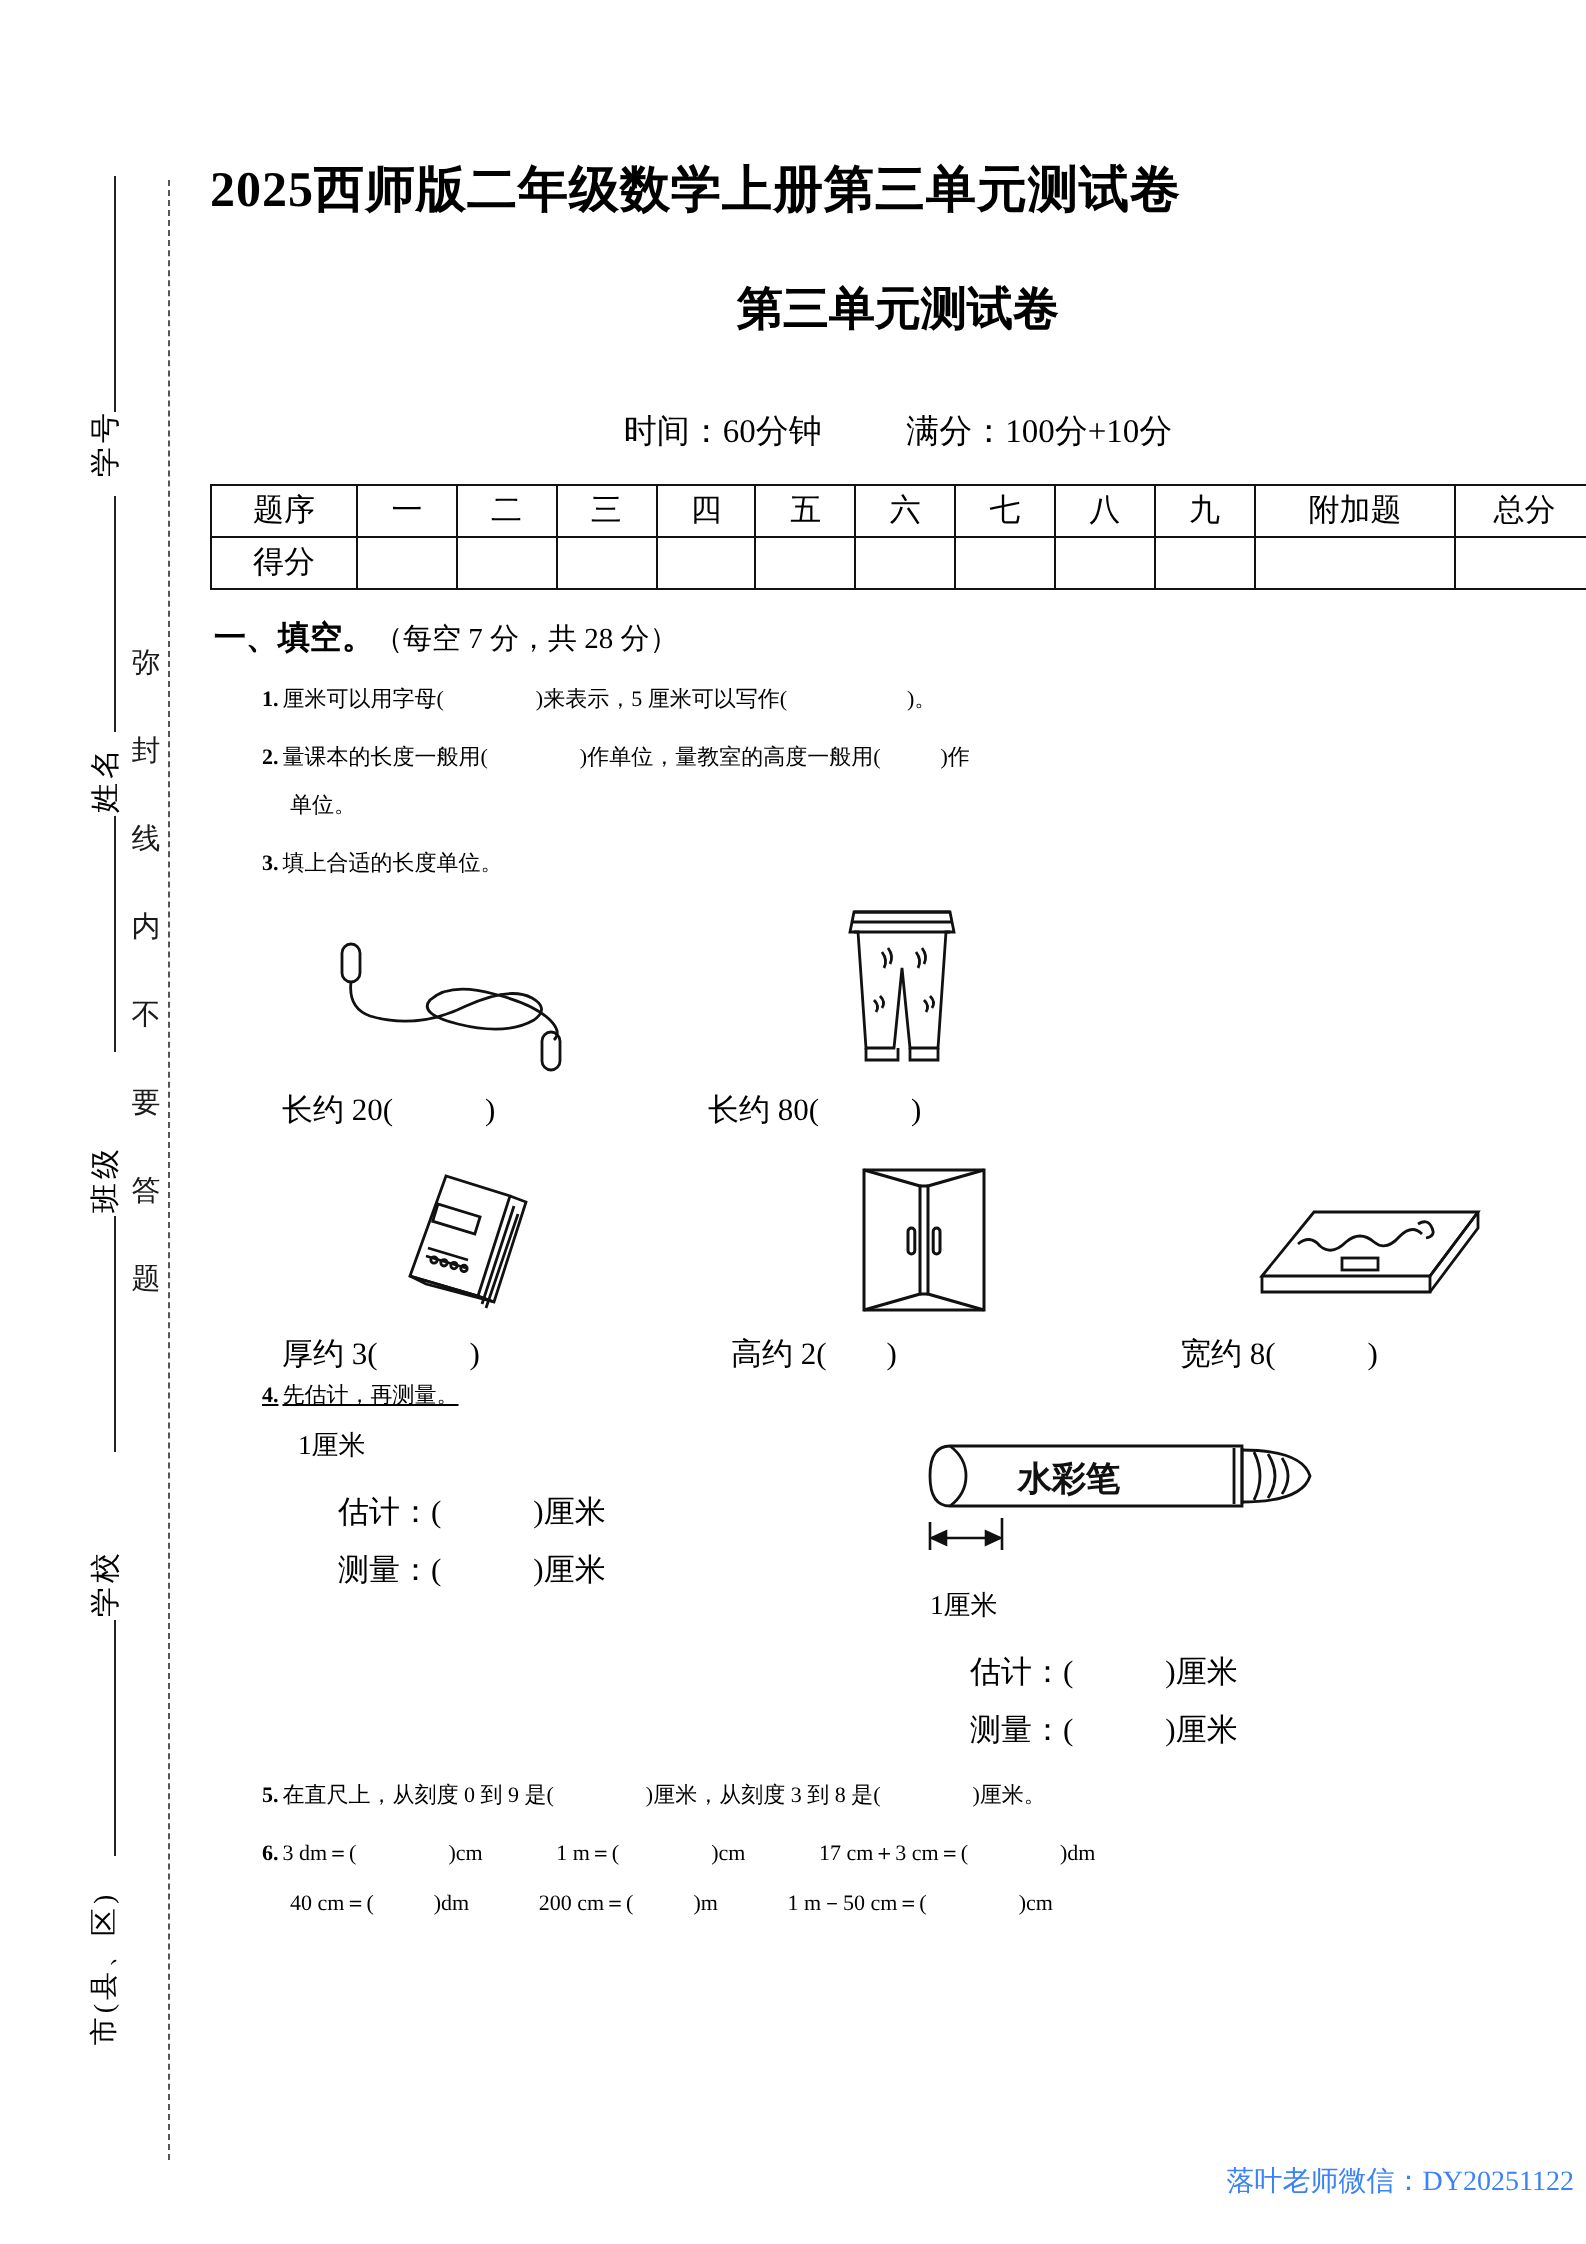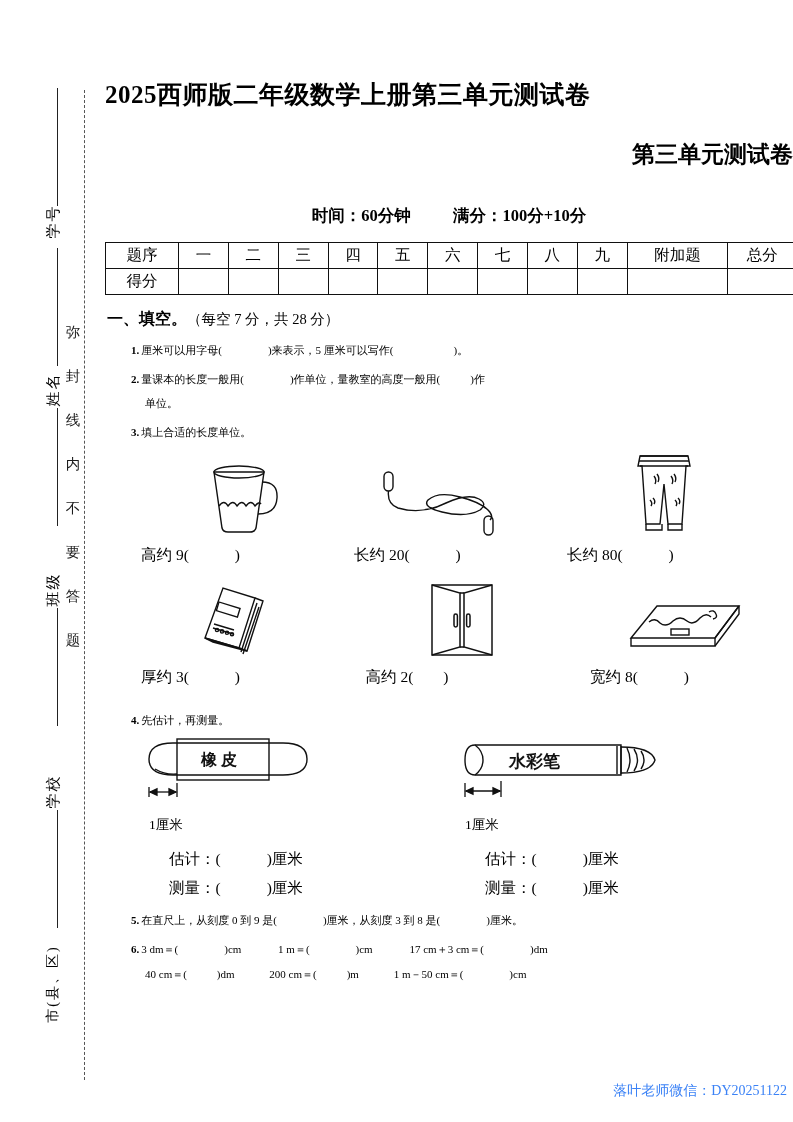--- a/index.html
+++ b/index.html
@@ -77,29 +77,29 @@
 
   .title-main {
     text-align: left;
     font-size: 25px;
     font-weight: bold;
     letter-spacing: 0.5px;
     margin-top: 78px;
     font-family: "Liberation Serif", "DejaVu Serif", serif;
   }
   .title-sub {
-    text-align: right;
+    text-align: center;
     font-size: 23px;
     font-weight: bold;
     margin-top: 28px;
   }
   .exam-meta {
     text-align: center;
     font-size: 16.5px;
-    font-weight: bold;
+    font-weight: normal;
     margin-top: 35px;
   }
   .exam-meta .gap { display: inline-block; width: 34px; }
 
   
   table.score-table {
     border-collapse: collapse;
     margin: 15px auto 0 auto;
     width: 692px;
     table-layout: fixed;
@@ -292,35 +292,20 @@
     <span class="num">2.</span><span>量课本的长度一般用(</span><span class="blank-md"></span><span>)作单位，量教室的高度一般用(</span><span class="blank-sm"></span><span>)作</span>
     <div class="q-cont" style="padding-left:14px;margin-top:8px;">单位。</div>
   </div>
 
   <div class="q">
     <span class="num">3.</span><span>填上合适的长度单位。</span>
   </div>
 
   <div class="pic-row">
 
-    <div class="pic-cell">
-      <div class="pic-art">
-        <svg width="92" height="80" viewBox="0 0 92 80">
-          <g fill="none" stroke="#111" stroke-width="1.4">
-            <path d="M22 16 L30 72 Q31 76 36 76 L58 76 Q63 76 64 72 L72 16 Z"></path>
-            <ellipse cx="47" cy="16" rx="25" ry="6"></ellipse>
-            <path d="M70 26 Q86 26 85 42 Q84 58 66 58"></path>
-            <path d="M27 50 q5 -7 9 0 q5 -7 9 0 q5 -7 9 0 q5 -7 9 0 q4 -5 6 -2"></path>
-          </g>
-        </svg>
-      </div>
-      <div class="pic-caption">
-        <span>高约 9(</span><span class="blank-md"></span><span>)</span>
-      </div>
-    </div>
 
     <div class="pic-cell">
       <div class="pic-art">
         <svg width="150" height="80" viewBox="0 0 150 80">
           <g fill="none" stroke="#111" stroke-width="1.4">
             <rect x="8" y="16" width="9" height="19" rx="4.5"></rect>
             <path d="M12.5 35 Q11 48 22 52 Q46 59 70 47 Q92 37 103 43 Q112 48 104 54 Q90 62 66 56 Q46 51 52 44 Q62 35 84 41 Q104 46 112 54 Q118 60 114 64"></path>
             <rect x="108" y="60" width="9" height="19" rx="4.5"></rect>
           </g>
         </svg>
@@ -404,43 +389,27 @@
             <path d="M82 16 q5 -3 7 2 q2 4 -3 5"></path>
           </g>
         </svg>
       </div>
       <div class="pic-caption">
         <span>宽约 8(</span><span class="blank-md"></span><span>)</span>
       </div>
     </div>
   </div>
 
-  <div class="q" style="margin-top:24px;">
+  <div class="q" style="margin-top:2px;text-decoration:underline;">
     <span class="num">4.</span><span>先估计，再测量。</span>
   </div>
 
   <div class="measure-row">
 
     <div class="measure-cell">
-      <div class="measure-art">
-        <svg width="210" height="66" viewBox="0 0 210 66">
-          <g fill="none" stroke="#111" stroke-width="1.4">
-            <path d="M42 8 L152 8 Q176 8 176 24 Q176 40 152 40 L42 40 Q18 40 18 24 Q18 8 42 8 Z"></path>
-            <rect x="46" y="4" width="92" height="41"></rect>
-            <path d="M24 34 Q34 40 46 39"></path>
-            <text x="70" y="30" font-family="'Liberation Serif',serif" font-size="16" font-weight="bold" fill="#111" stroke="none">橡 皮</text>
-          </g>
-          <g stroke="#111" stroke-width="1.3" fill="none">
-            <path d="M18 52 L18 62 M46 48 L46 62"></path>
-            <path d="M19 57 L45 57"></path>
-            <path d="M19 57 l7 -3.2 l0 6.4 Z" fill="#111"></path>
-            <path d="M45 57 l-7 -3.2 l0 6.4 Z" fill="#111"></path>
-          </g>
-        </svg>
-      </div>
       <div class="measure-unit" style="padding-left:18px;">1厘米</div>
       <div class="measure-lines">
         <div>
           <span>估计：(</span><span class="blank-md"></span><span>)厘米</span>
         </div>
         <div>
           <span>测量：(</span><span class="blank-md"></span><span>)厘米</span>
         </div>
       </div>
     </div>

